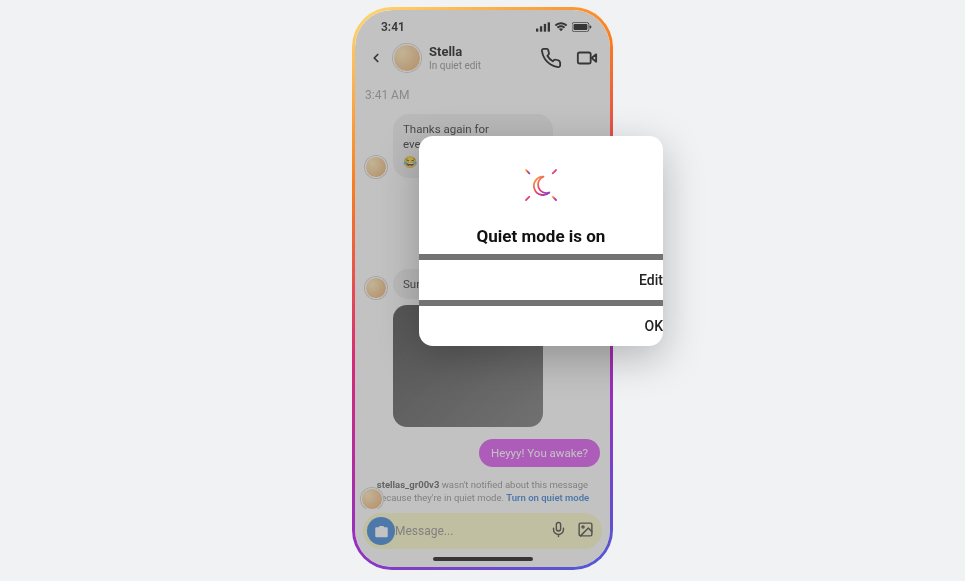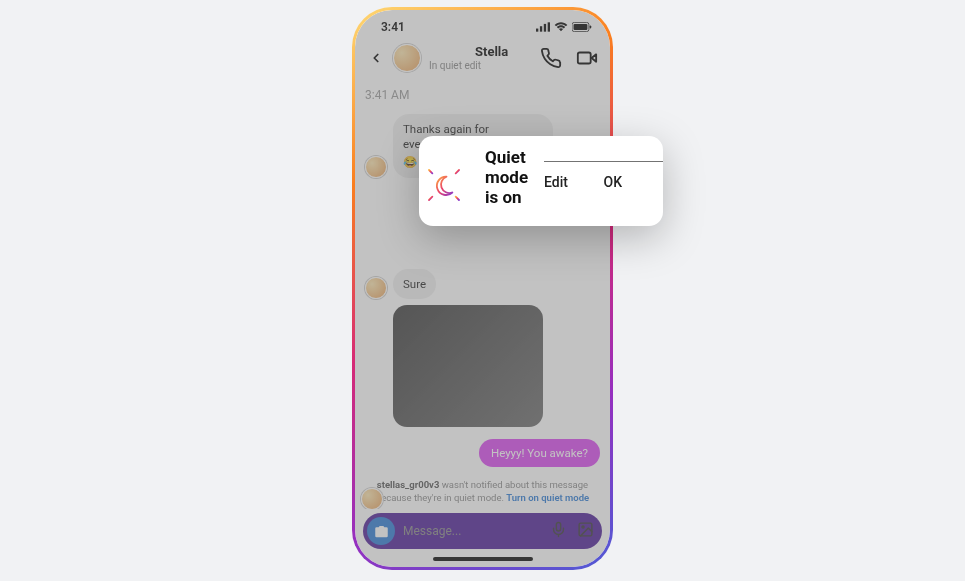--- a/index.html
+++ b/index.html
@@ -51,21 +51,21 @@
   .back-chevron { width: 18px; height: 18px; display:flex; align-items:center; justify-content:center;}
   .avatar {
     width: 28px; height: 28px; border-radius: 50%;
     background: radial-gradient(circle at 30% 30%, #fde6b0, #e8a05a);
     border: 1.5px solid #fff;
     box-shadow: 0 0 0 1px #ccc;
     flex-shrink: 0;
   }
   .avatar.small { width: 22px; height: 22px; }
   .header-text { flex:1; line-height:1.1; }
-  .contact-name { font-size: 13px; font-weight: 700; color:#000;margin-left:46px; }
+  .contact-name { font-size: 13px; font-weight: 700; color:#000; }
   .contact-status { font-size: 10px; color: #888; }
   .header-icons { display:flex; gap:14px; align-items:center; }
   .hicon { width:22px; height:22px; color:#000; }
   .chat-body {
     flex:1;
     background:#fff;
     padding: 0 10px;
     display:flex;
     flex-direction:column;
     gap:6px;
@@ -112,23 +112,23 @@
     font-size:9.5px;
     color:#888;
     line-height:1.35;
     padding: 6px 6px 4px 6px;
   }
   .notice b { color:#555; font-weight:700;margin-top:24px; }
   .notice .link { color:#2a7ad4; font-weight:600; }
   .composer {
     display:flex;
     align-items:center;
-    gap:8px;
+    gap:0;
     margin: 4px 8px 8px 8px;
-    background:#4c1d95;
+    background:#fef9c3;
     border-radius:22px;
     padding:4px 8px 4px 4px;
     height:36px;
   }
   .camera-btn {
     width:28px;height:28px;border-radius:50%;
     background:#2a7ad4;
     display:flex;align-items:center;justify-content:center;
     color:#fff;
   }
@@ -151,30 +151,30 @@
   .modal {
     position:absolute;
     left:419px;
     top:136px;
     width:244px;
     background:#fff;
     border-radius:14px;
     box-shadow: 0 12px 40px rgba(0,0,0,0.25);
     overflow:hidden;
     display:flex;
-    flex-direction:row;
+    flex-direction:column;
     align-items:center;
-    text-align:left;
+    text-align:right;
   }
   .modal-icon { margin:24px 0 12px 0; }
   .modal-title { font-size:17px; font-weight:700; color:#111; padding:0 16px 8px 16px; }
   .modal-body { font-size:12.5px; color:#555; line-height:1.45; padding:0 18px 20px 18px; }
   .modal-btn {
     width:100%;
-    border-top:1px solid #737373;
+    border-top:6px solid #737373;
     padding:12px 0;
     font-size:14px;
     color:#222;
     font-weight:500;
     cursor:pointer;
   }
 </style>
 </head>
 <body>
 

